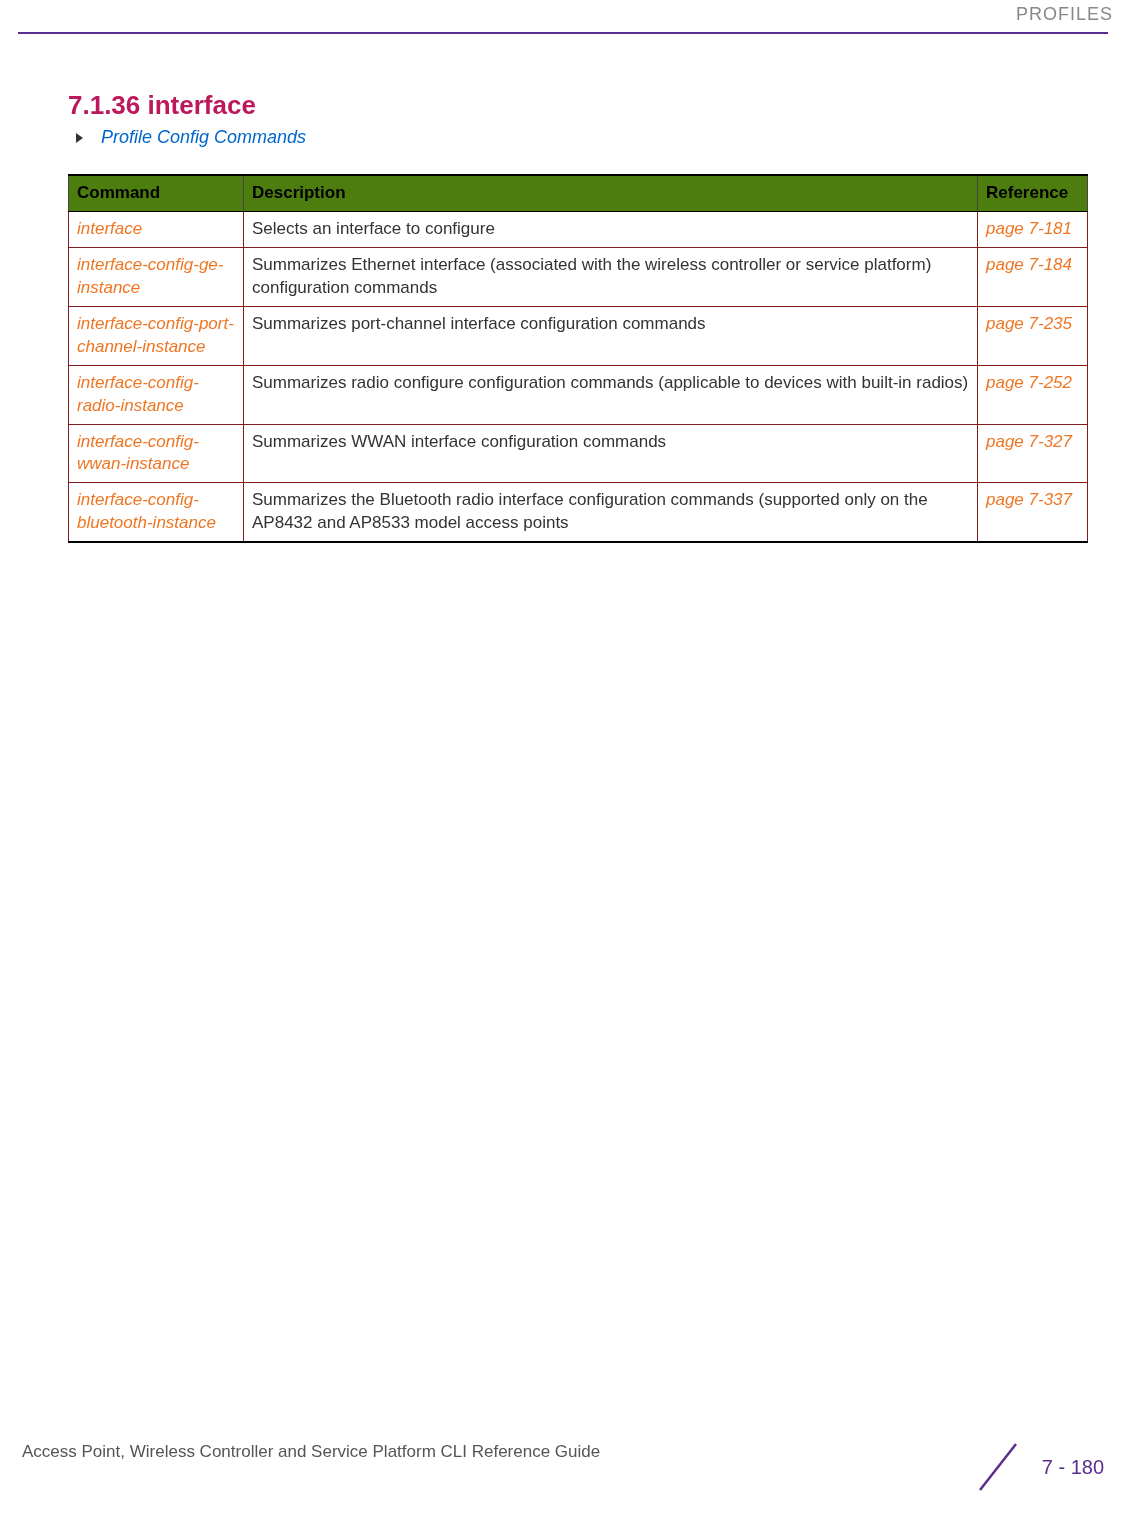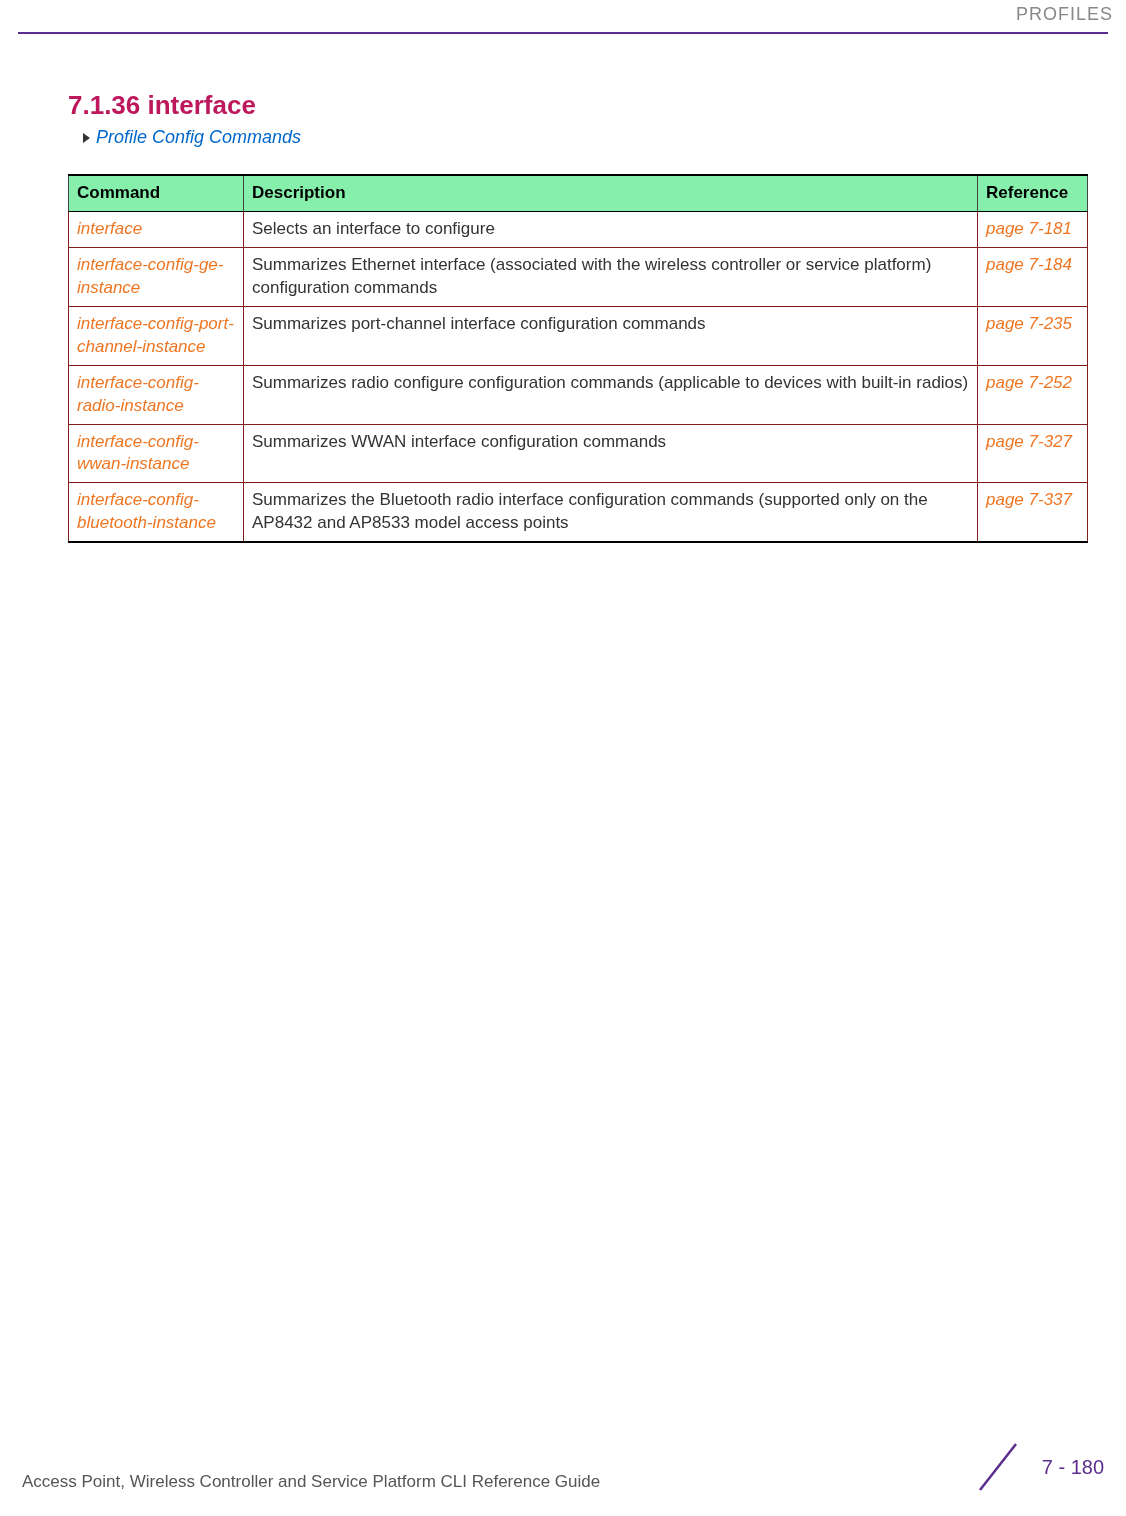--- a/index.html
+++ b/index.html
@@ -44,22 +44,22 @@
       color: #be185d;
       margin-bottom: 6px;
     }
     .breadcrumb {
       font-size: 18px;
       font-style: italic;
       color: #0066cc;
       margin-bottom: 26px;
       display: flex;
       align-items: center;
-      gap: 4px;
-      margin-left: 15px;
+      gap: 16px;
+      margin-left: 8px;
     }
     .breadcrumb-arrow {
       display: inline-block;
       width: 0;
       height: 0;
       border-top: 5px solid transparent;
       border-bottom: 5px solid transparent;
       border-left: 7px solid #333;
       margin-right: 2px;
     }
@@ -76,21 +76,21 @@
     }
     th, td {
       border: 1px solid #7f1d1d;
       padding: 6px 8px;
       text-align: left;
       vertical-align: top;
       line-height: 1.35;
     }
     th {
       font-weight: 700;
-      background: #86efac;
+      background: #4d7c0f;
       color: #000;
       border-top: 2px solid #000;
       border-bottom: 1px solid #000;
       margin-left: 29px;
     }
     .th-top th {
       border-left: 1px solid #444;
       border-right: 1px solid #444;
     }
     .col-command {
@@ -111,21 +111,21 @@
     tbody tr:last-child td {
       border-bottom: 2px solid #000;
     }
     .footer {
       position: absolute;
       bottom: 24px;
       left: 22px;
       right: 22px;
       display: flex;
       justify-content: space-between;
-      align-items: flex-end;
+      align-items: flex-start;
       font-size: 17px;
       color: #555;
     }
     .page-number-box {
       display: flex;
       align-items: center;
       gap: 14px;
     }
     .page-number {
       color: #5b2d8e;

